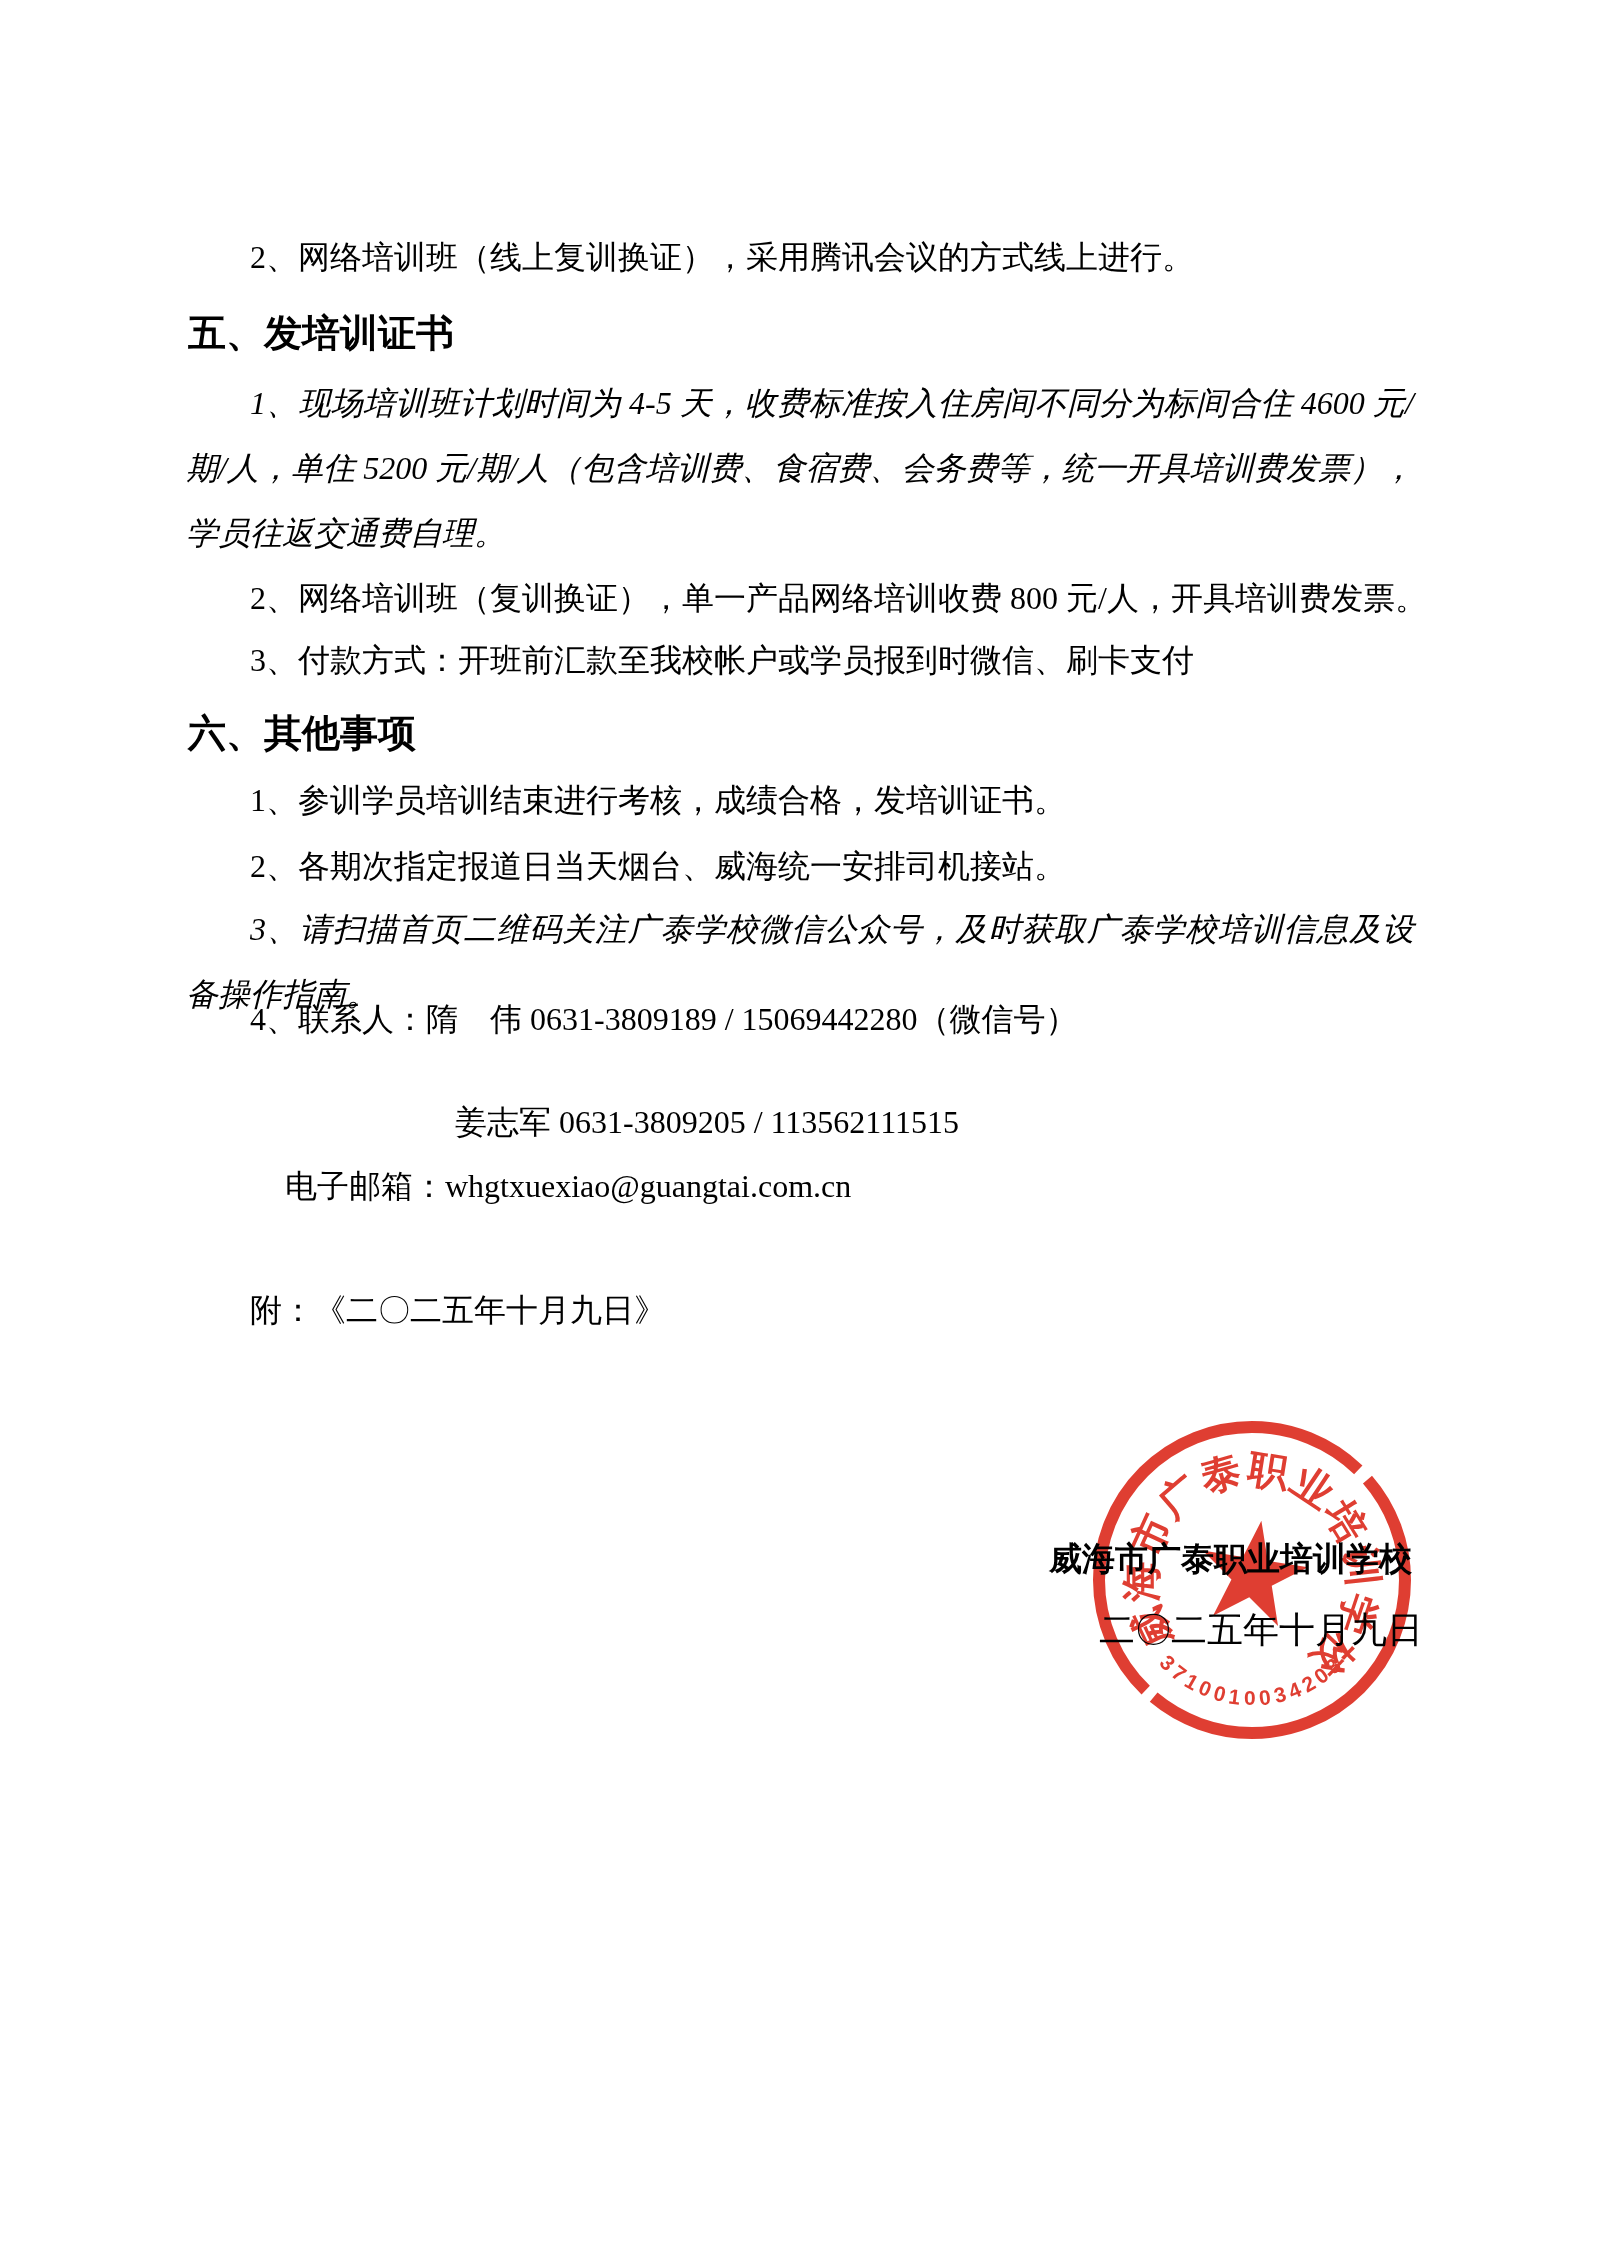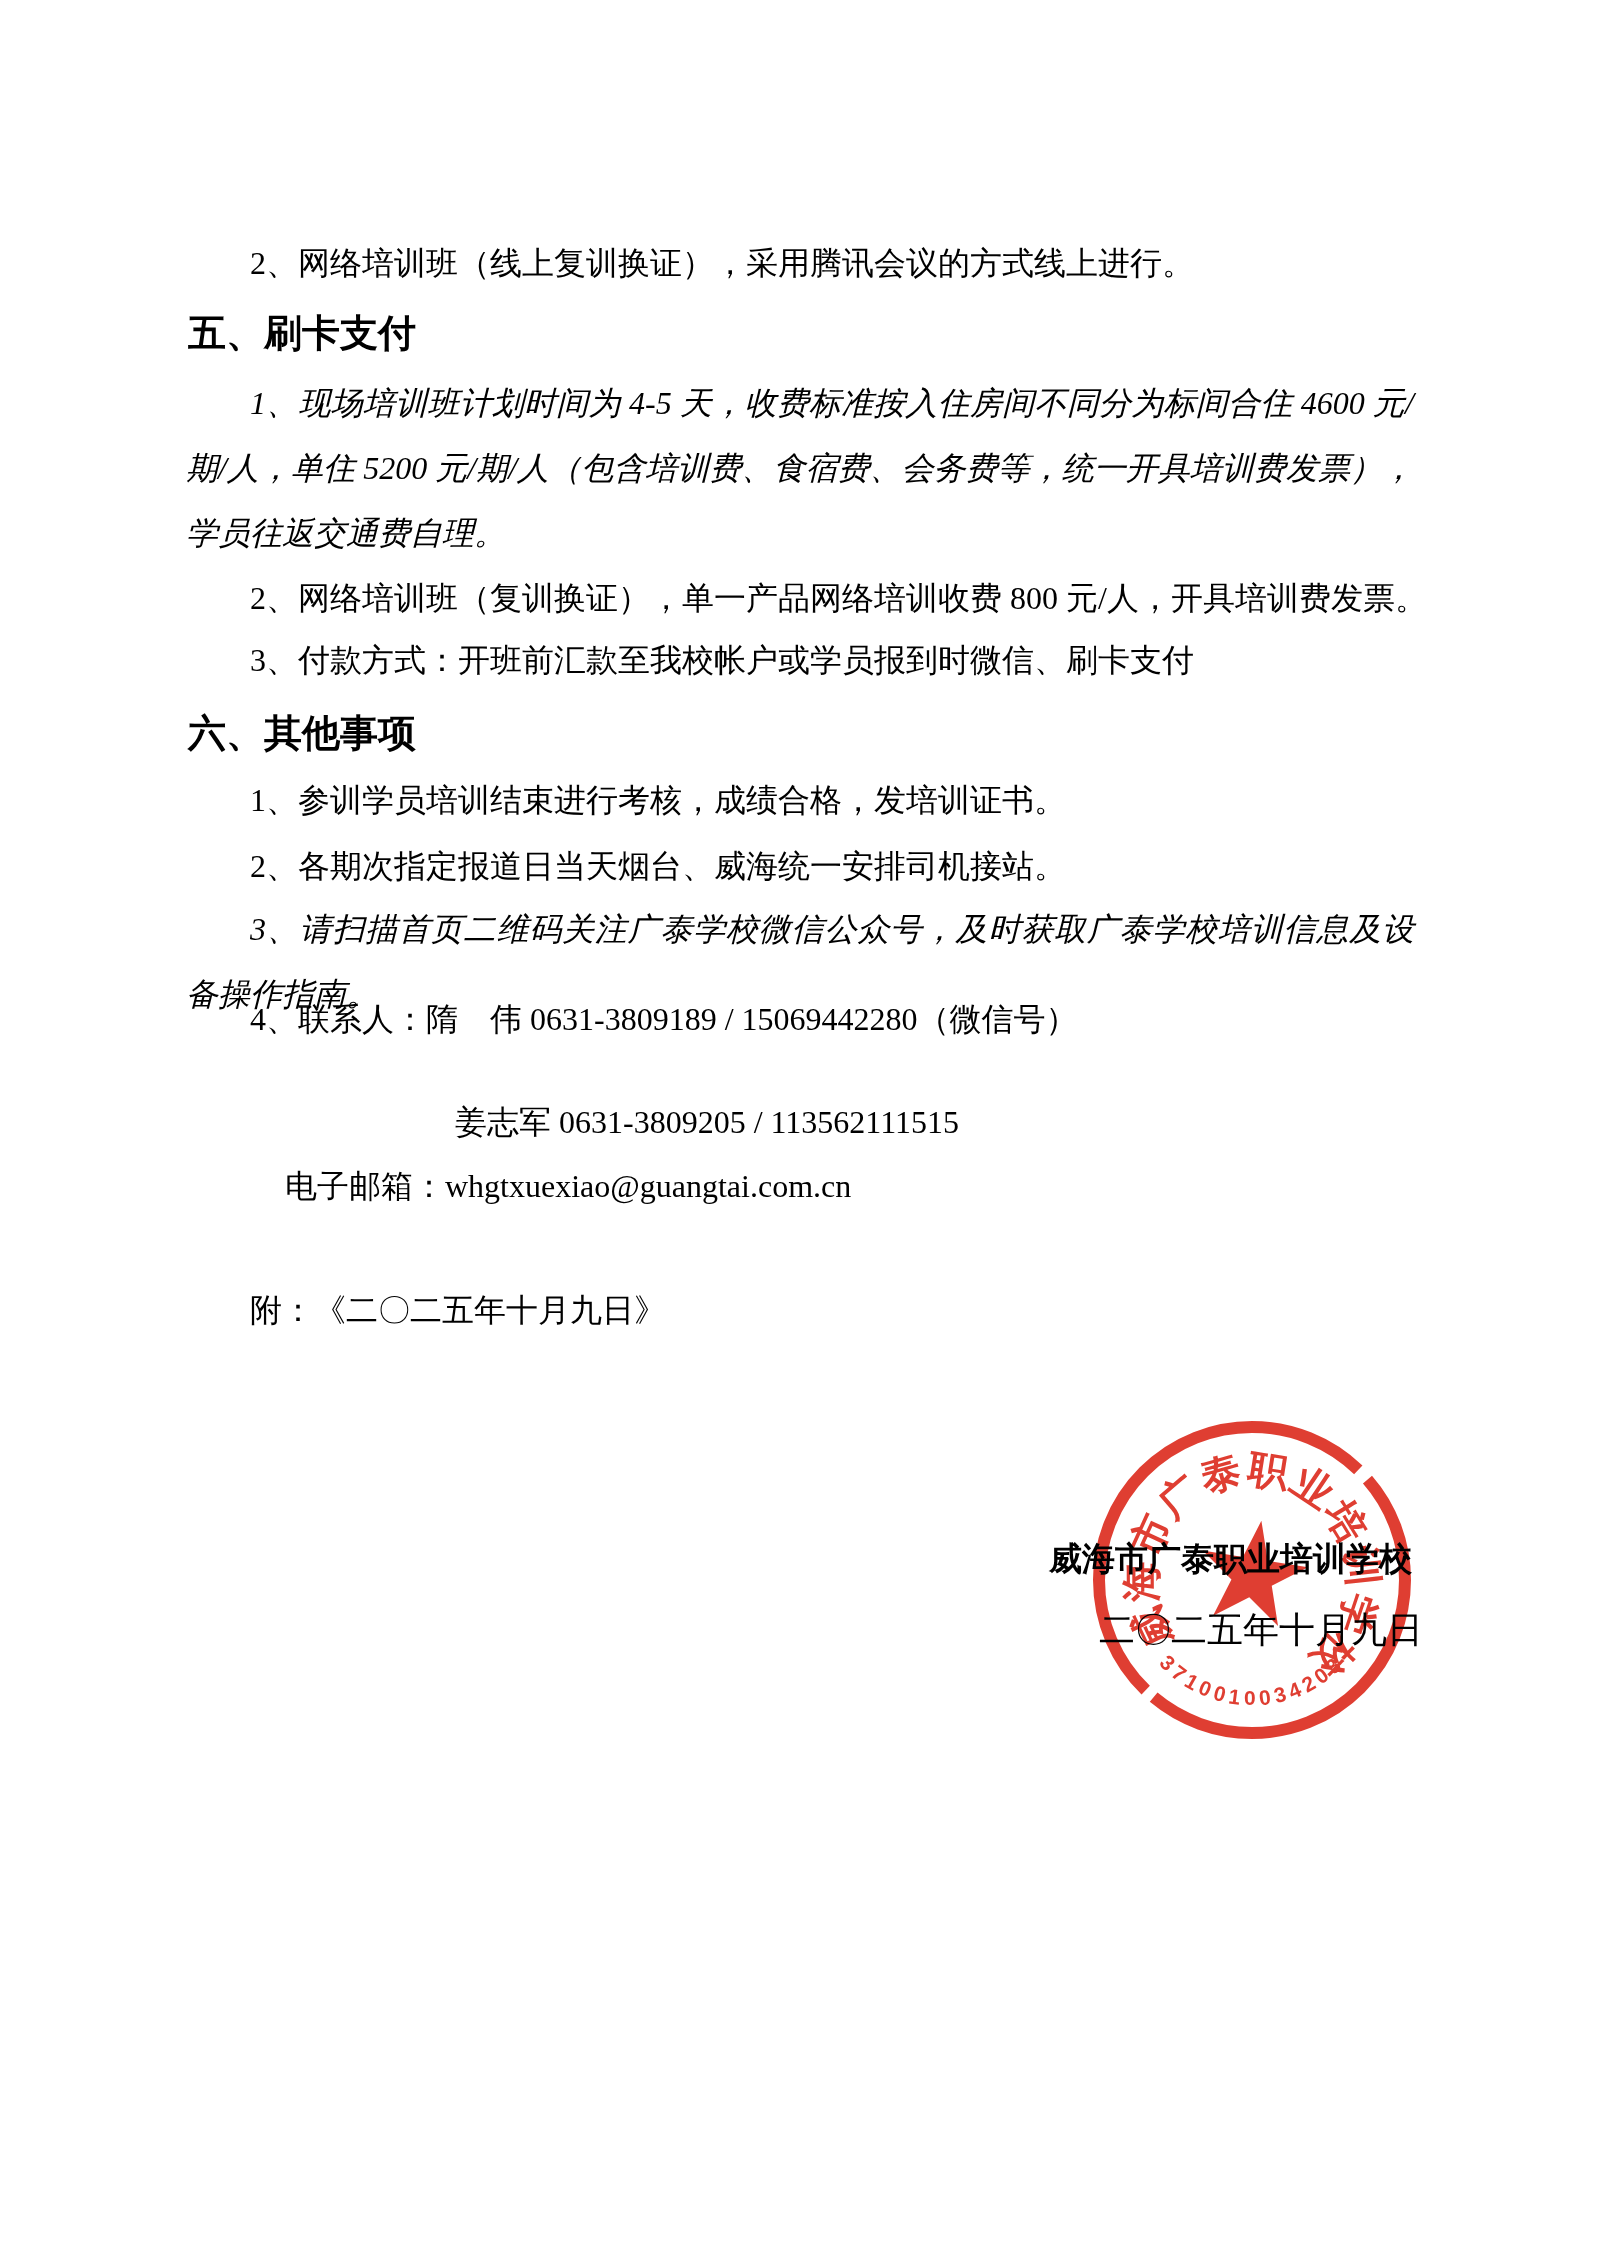--- a/index.html
+++ b/index.html
@@ -35,23 +35,23 @@
     opacity:0.9;mix-blend-mode:multiply;pointer-events:none;
   }
   .stamp text{
     font-family:"Liberation Sans","DejaVu Sans",sans-serif;
     font-weight:bold;
   }
 </style>
 </head>
 <body>
 
-<div class="line indent" style="top:230px">2、网络培训班（线上复训换证），采用腾讯会议的方式线上进行。</div>
+<div class="line indent" style="top:224px">2、网络培训班（线上复训换证），采用腾讯会议的方式线上进行。</div>
 
-<div class="heading" style="top:307px">五、刷卡支付</div>
+<div class="heading" style="top:307px">五、发培训证书</div>
 
 <div class="line wrap indent" style="top:371px">1、现场培训班计划时间为 4-5 天，收费标准按入住房间不同分为标间合住 4600 元/期/人，单住 5200 元/期/人（包含培训费、食宿费、会务费等，统一开具培训费发票），学员往返交通费自理。</div>
 
 <div class="line indent" style="top:565px">2、网络培训班（复训换证），单一产品网络培训收费 800 元/人，开具培训费发票。</div>
 
 <div class="line indent" style="top:627px">3、付款方式：开班前汇款至我校帐户或学员报到时微信、刷卡支付</div>
 
 <div class="heading" style="top:707px">六、其他事项</div>
 
 <div class="line indent" style="top:767px">1、参训学员培训结束进行考核，成绩合格，发培训证书。</div>

